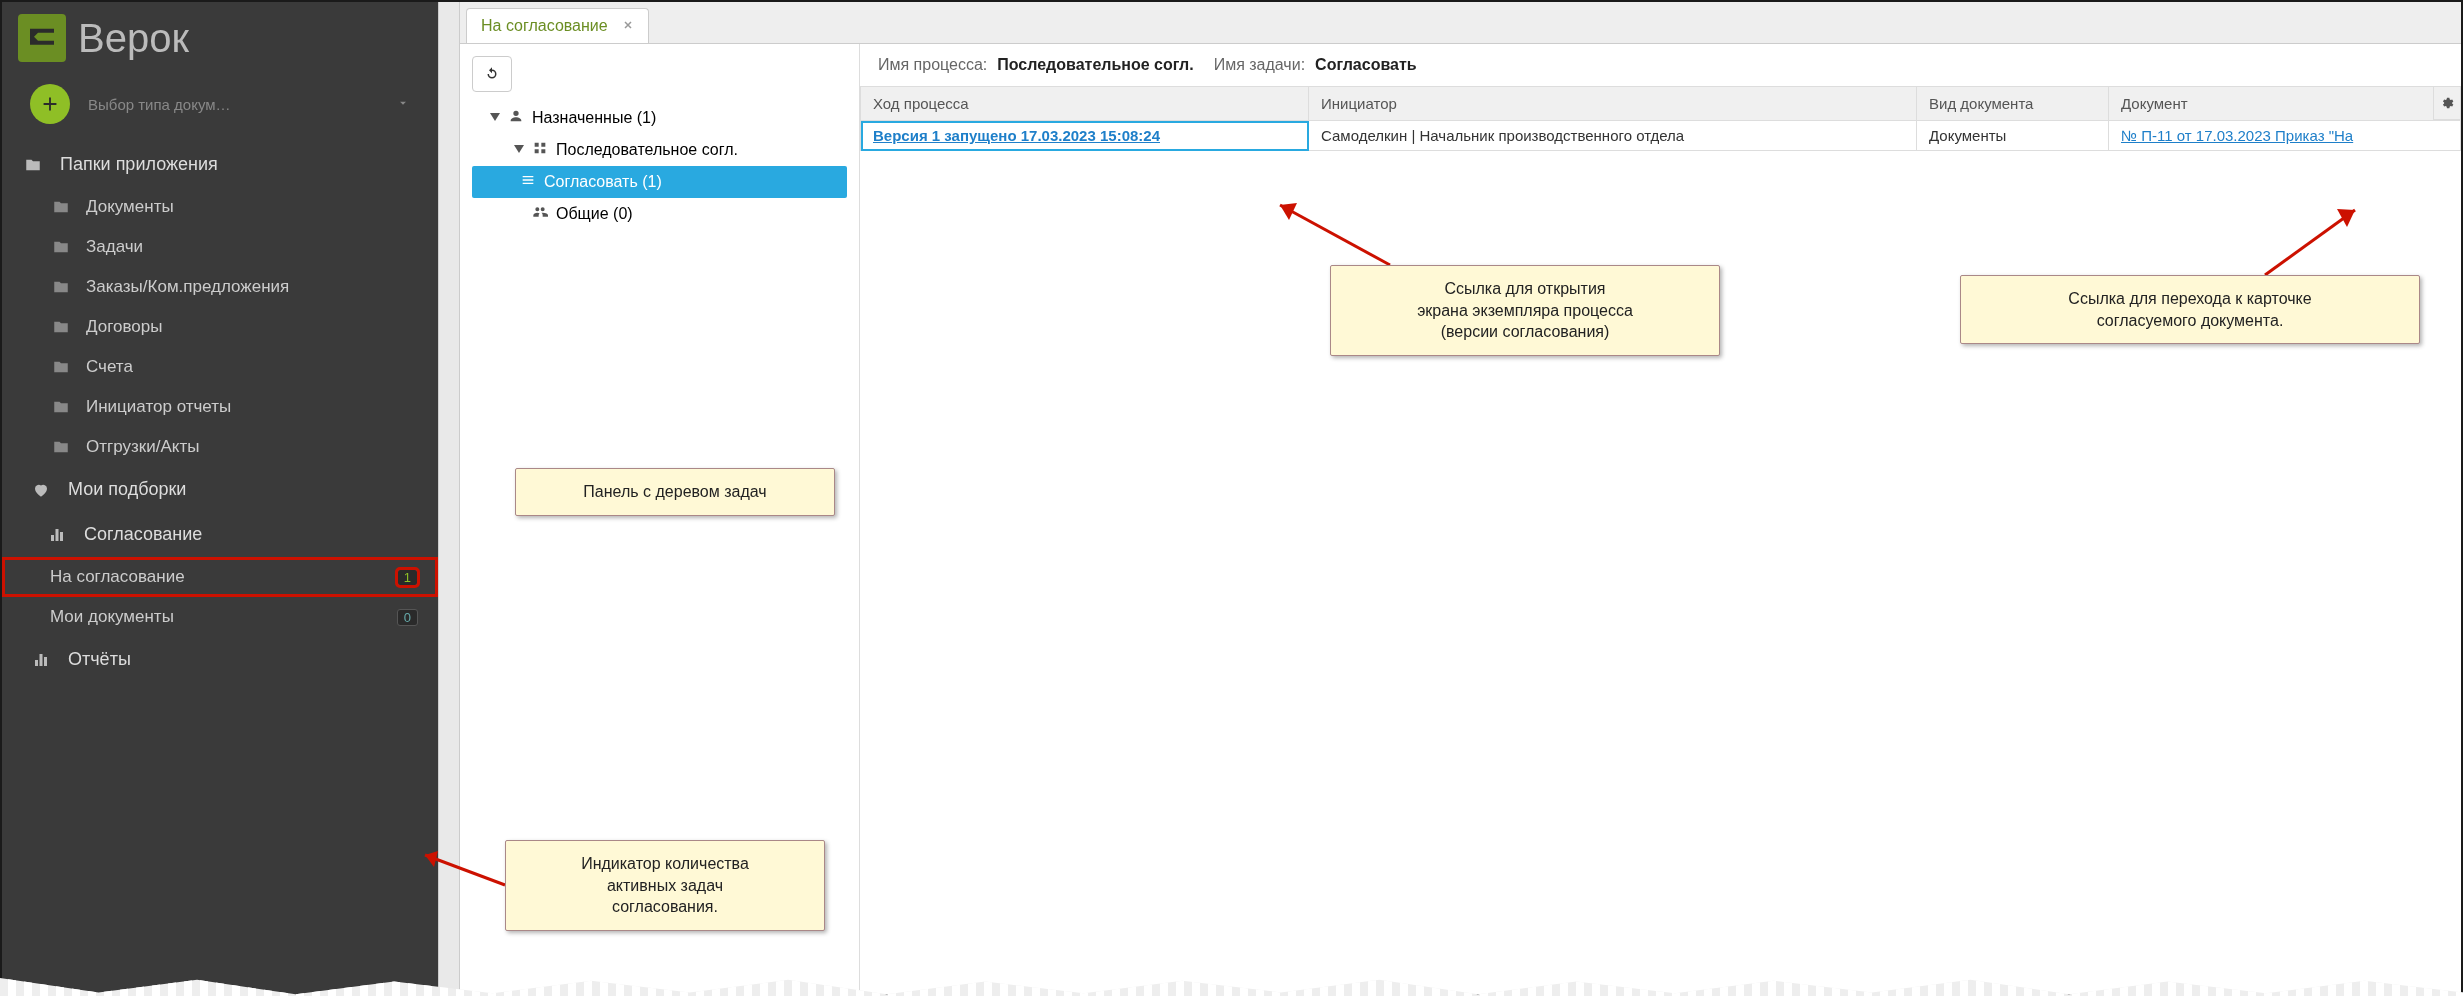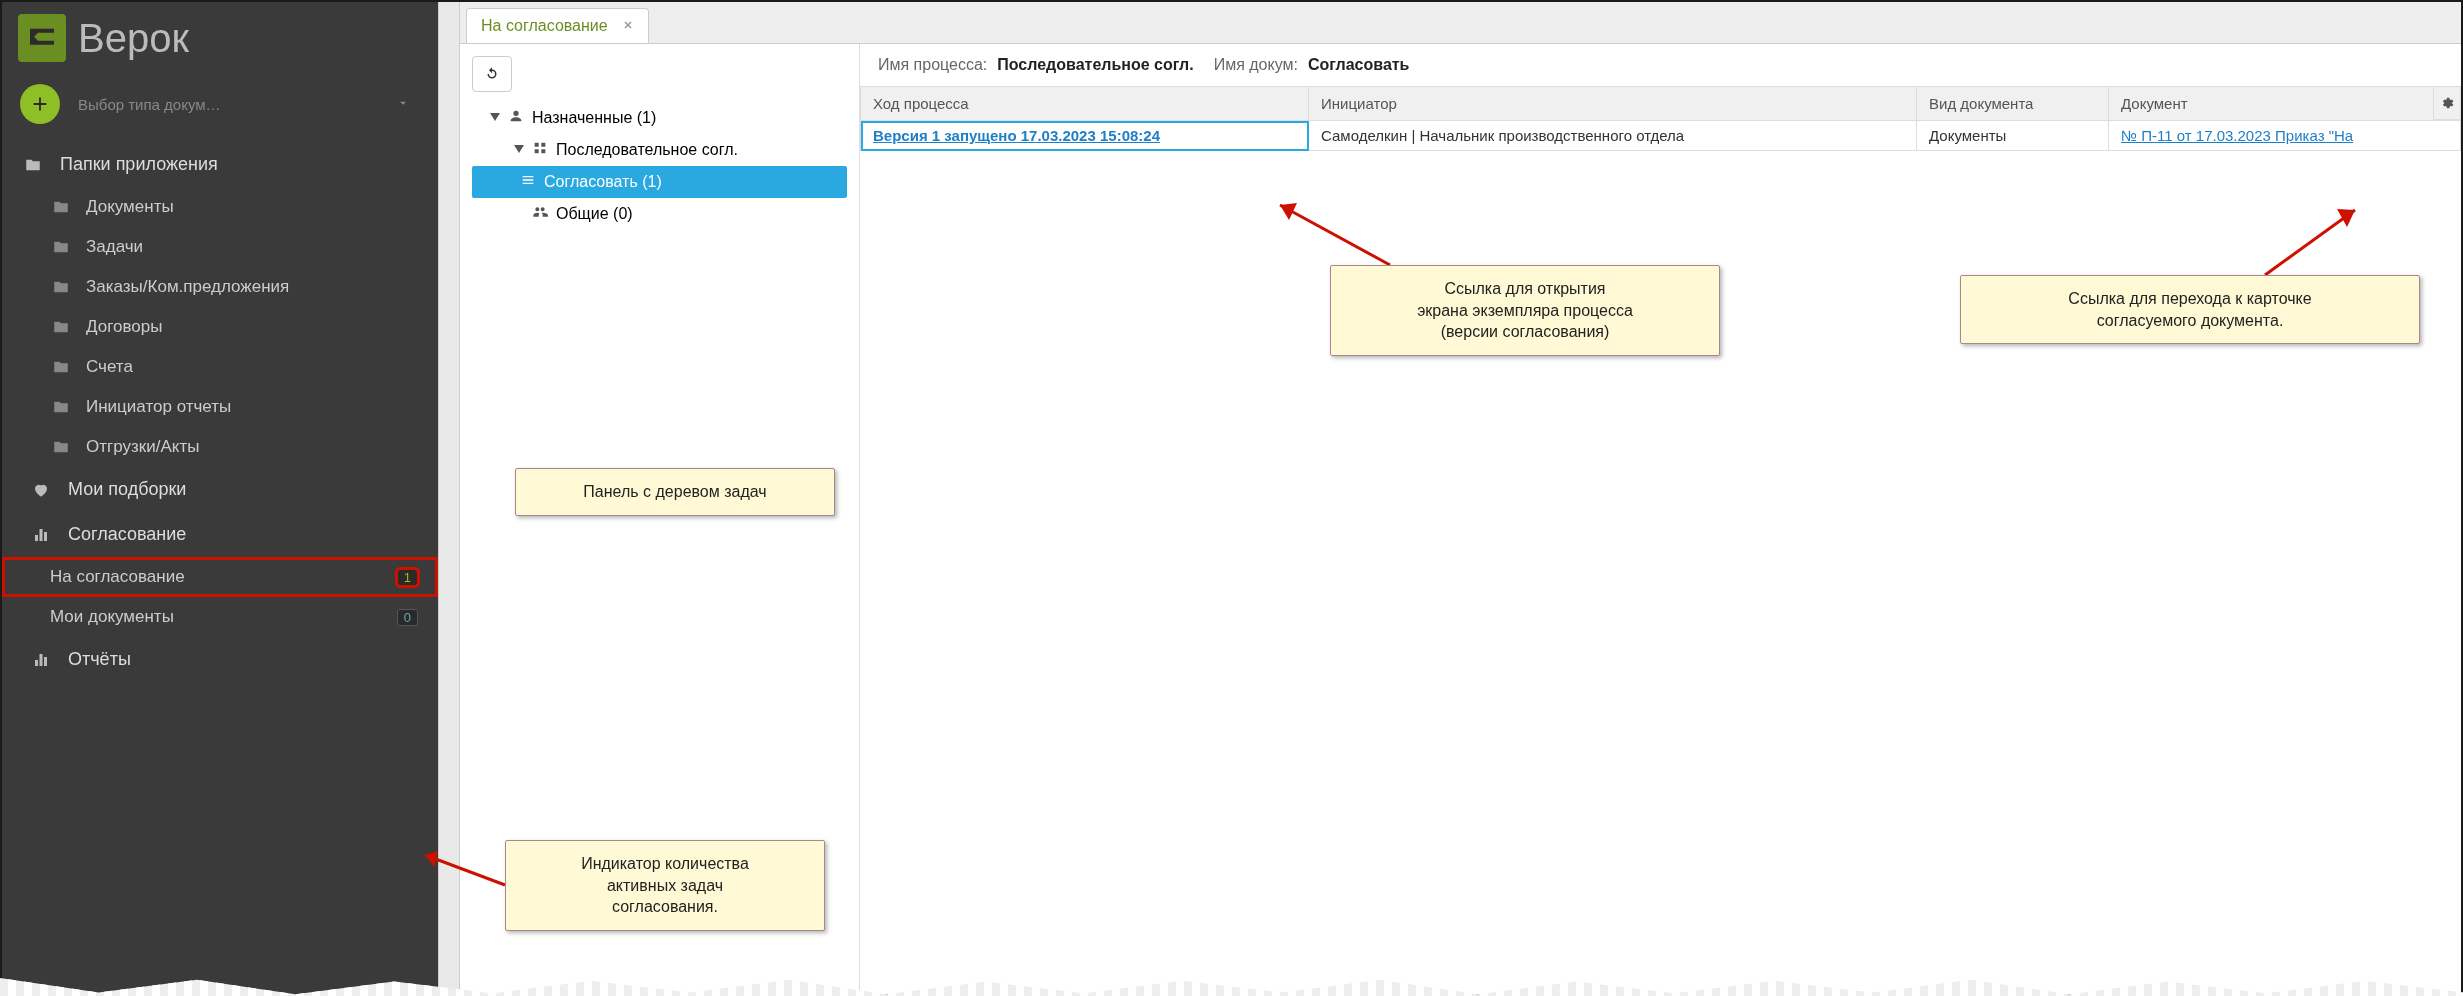--- a/index.html
+++ b/index.html
@@ -3,21 +3,21 @@
 <meta charset="utf-8">
 <style>
 * { margin: 0; padding: 0; box-sizing: border-box; }
 body { font-family: Arial, Helvetica, sans-serif; font-size: 14px; background: #fff; width: 2463px; height: 996px; overflow: hidden; position: relative; }
 .app-shell { display: flex; width: 100%; height: 100%; border: 2px solid #1a1a1a; }
 .sidebar { width: 436px; background: #3a3a3a; color: #ccc; display: flex; flex-direction: column; }
 .sidebar-header { display: flex; align-items: center; padding: 12px 16px; gap: 12px; }
 .logo-badge { width: 48px; height: 48px; background: #6b8e23; color: #2b2b2b; display: flex; align-items: center; justify-content: center; border-radius: 4px; }
 .logo-badge svg { width: 32px; height: 32px; fill: #2b2b2b; }
 .brand { font-size: 40px; color: #bbb; font-weight: 400; }
-.sidebar-add-row { display: flex; align-items: center; gap: 18px; padding: 10px 18px 18px 18px; }
+.sidebar-add-row { display: flex; align-items: center; gap: 18px; padding: 10px 18px 18px 28px; }
 .add-btn { width: 40px; height: 40px; border-radius: 50%; background: #8FBF26; display: flex; align-items: center; justify-content: center; }
 .add-btn svg { width: 22px; height: 22px; fill: #2b2b2b; }
 .type-select { flex: 1; color: #888; font-size: 15px; display: flex; align-items: center; justify-content: space-between; padding-right: 10px; }
 .type-select .chev svg { width: 14px; height: 14px; fill: #888; }
 .side-section-title { display: flex; align-items: center; gap: 16px; padding: 12px 20px; font-size: 18px; color: #ddd; }
 .side-section-title svg { width: 22px; height: 18px; fill: #bbb; }
 .side-item { display: flex; align-items: center; gap: 14px; padding: 10px 20px 10px 48px; font-size: 17px; color: #ccc; }
 .side-item svg.folder { width: 22px; height: 18px; fill: #888; }
 .side-item .badge { margin-left: auto; background: #2a2a2a; color: #8FBF26; border: 1px solid #555; padding: 0 6px; border-radius: 3px; font-size: 13px; }
 .side-item.sub { padding-left: 48px; font-size: 17px; }
@@ -143,21 +143,21 @@
       <span>Отгрузки/Акты</span>
     </div>
 
     <div class="side-section-title" style="padding-left:28px">
       <svg class="heart" viewBox="0 0 24 24">
           <path d="M12 21s-8-5-8-11a5 5 0 0 1 8-4 5 5 0 0 1 8 4c0 6-8 11-8 11z"></path>
         </svg>
       <span>Мои подборки</span>
     </div>
 
-    <div class="side-section-title" style="padding-left:28px">
+    <div class="side-section-title" style="padding-left:44px">
       <svg viewBox="0 0 24 24">
           <path d="M4 20h4v-8H4zm6 0h4V4h-4zm6 0h4v-12h-4z"></path>
         </svg>
       <span>Согласование</span>
     </div>
 
     <div class="side-item sub hl">
       <span>На согласование</span>
       <span class="badge hl">1</span>
     </div>
@@ -226,21 +226,21 @@
                   </svg></span>
               <span>Общие (0)</span>
             </div>
           </div>
         </div>
 
         <div class="detail-panel">
           <div class="detail-header">
             <span class="lbl">Имя процесса:</span>
             <span class="val">Последовательное согл.</span>
-            <span class="lbl" style="margin-left:10px">Имя докум:</span>
+            <span class="lbl" style="margin-left:10px">Имя задачи:</span>
             <span class="val">Согласовать</span>
           </div>
           <div class="table-wrap">
             <table class="grid">
               <thead>
                 <tr>
                   <th style="width:28%">Ход процесса</th>
                   <th style="width:38%">Инициатор</th>
                   <th style="width:12%">Вид документа</th>
                   <th>Документ</th>

